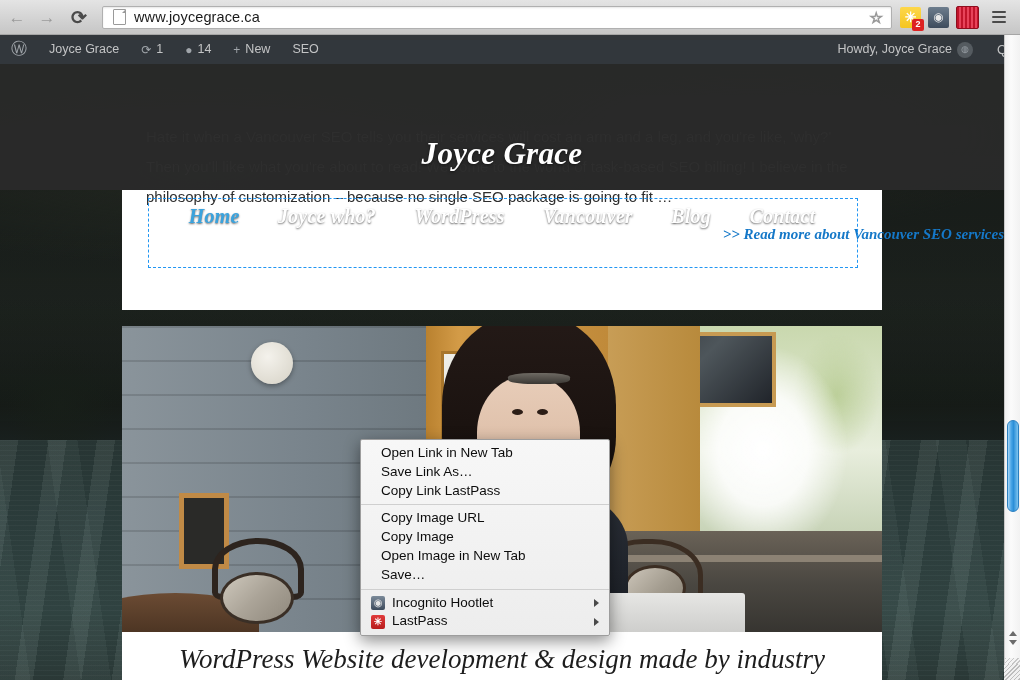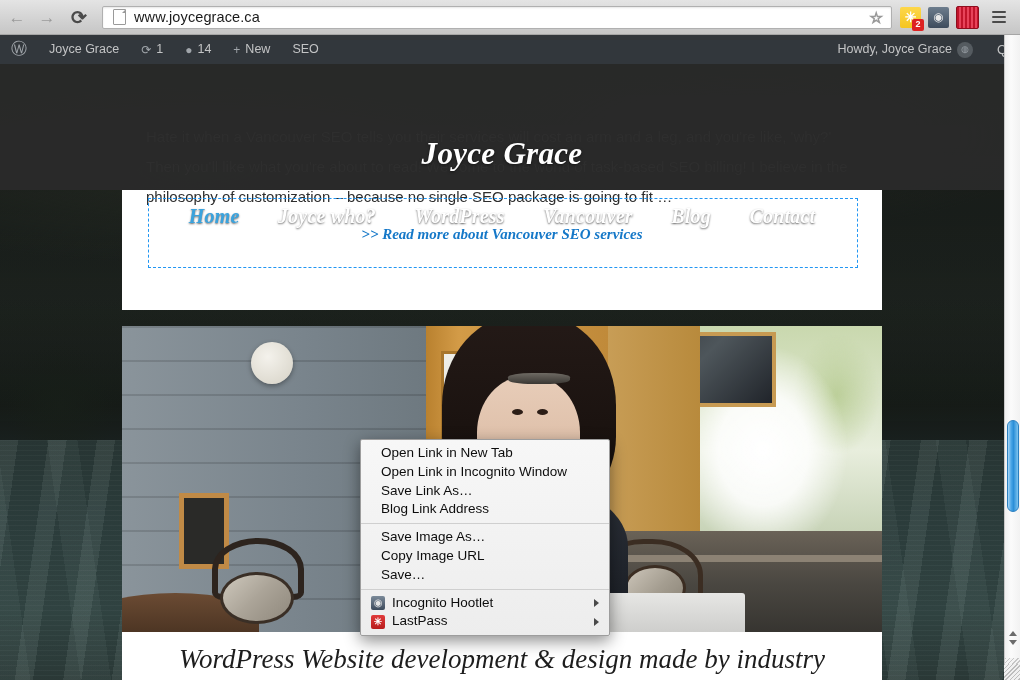--- a/index.html
+++ b/index.html
@@ -168,21 +168,21 @@
   }
   .nav-link{
     display:inline-block;
     font-family:"Liberation Serif",serif;
     font-style:italic;font-weight:bold;font-size:20px;color:#fff;
     margin:8px 17px;letter-spacing:.2px;
     text-shadow:0 1px 2px rgba(0,0,0,.6);
   }
   .nav-link.active{color:#3aa3de;}
   .readmore{
-    position:absolute;left:0;top:162px;width:1004px;text-align:center;
+    position:absolute;left:0;top:162px;width:1004px;text-align:right;
     font-family:"Liberation Serif",serif;
     font-style:italic;font-weight:bold;font-size:15px;color:#1578c8;
     z-index:5;
   }
   
   .inspect-box{
     position:absolute;left:148px;top:134px;width:710px;height:70px;
     border:1px dashed #2196f3;box-sizing:border-box;z-index:6;
     pointer-events:none;
   }
@@ -511,28 +511,28 @@
     </div>
 
     <div class="lower-white">
       <div class="lower-head">WordPress Website development &amp; design made by industry professionals</div>
 
     </div>
 
     <div class="ctxmenu">
 
       <div class="ctx-item">Open Link in New Tab</div>
-      <div class="ctx-item">Open Link in Incognito Window</div>
       <div class="ctx-item">Save Link As…</div>
-      <div class="ctx-item">Blog Link Address</div>
+      <div class="ctx-item">Copy Link LastPass</div>
 
       <div class="ctx-sep"></div>
 
-      <div class="ctx-item">Save Image As…</div>
       <div class="ctx-item">Copy Image URL</div>
+      <div class="ctx-item">Copy Image</div>
+      <div class="ctx-item">Open Image in New Tab</div>
       <div class="ctx-item">Save…</div>
 
       <div class="ctx-sep"></div>
 
       <div class="ctx-item with-ico">
         <span class="ctx-ico ico-owl">◉</span>
         <span>Incognito Hootlet</span>
         <span class="ctx-arrow"></span>
       </div>
       <div class="ctx-item with-ico">

